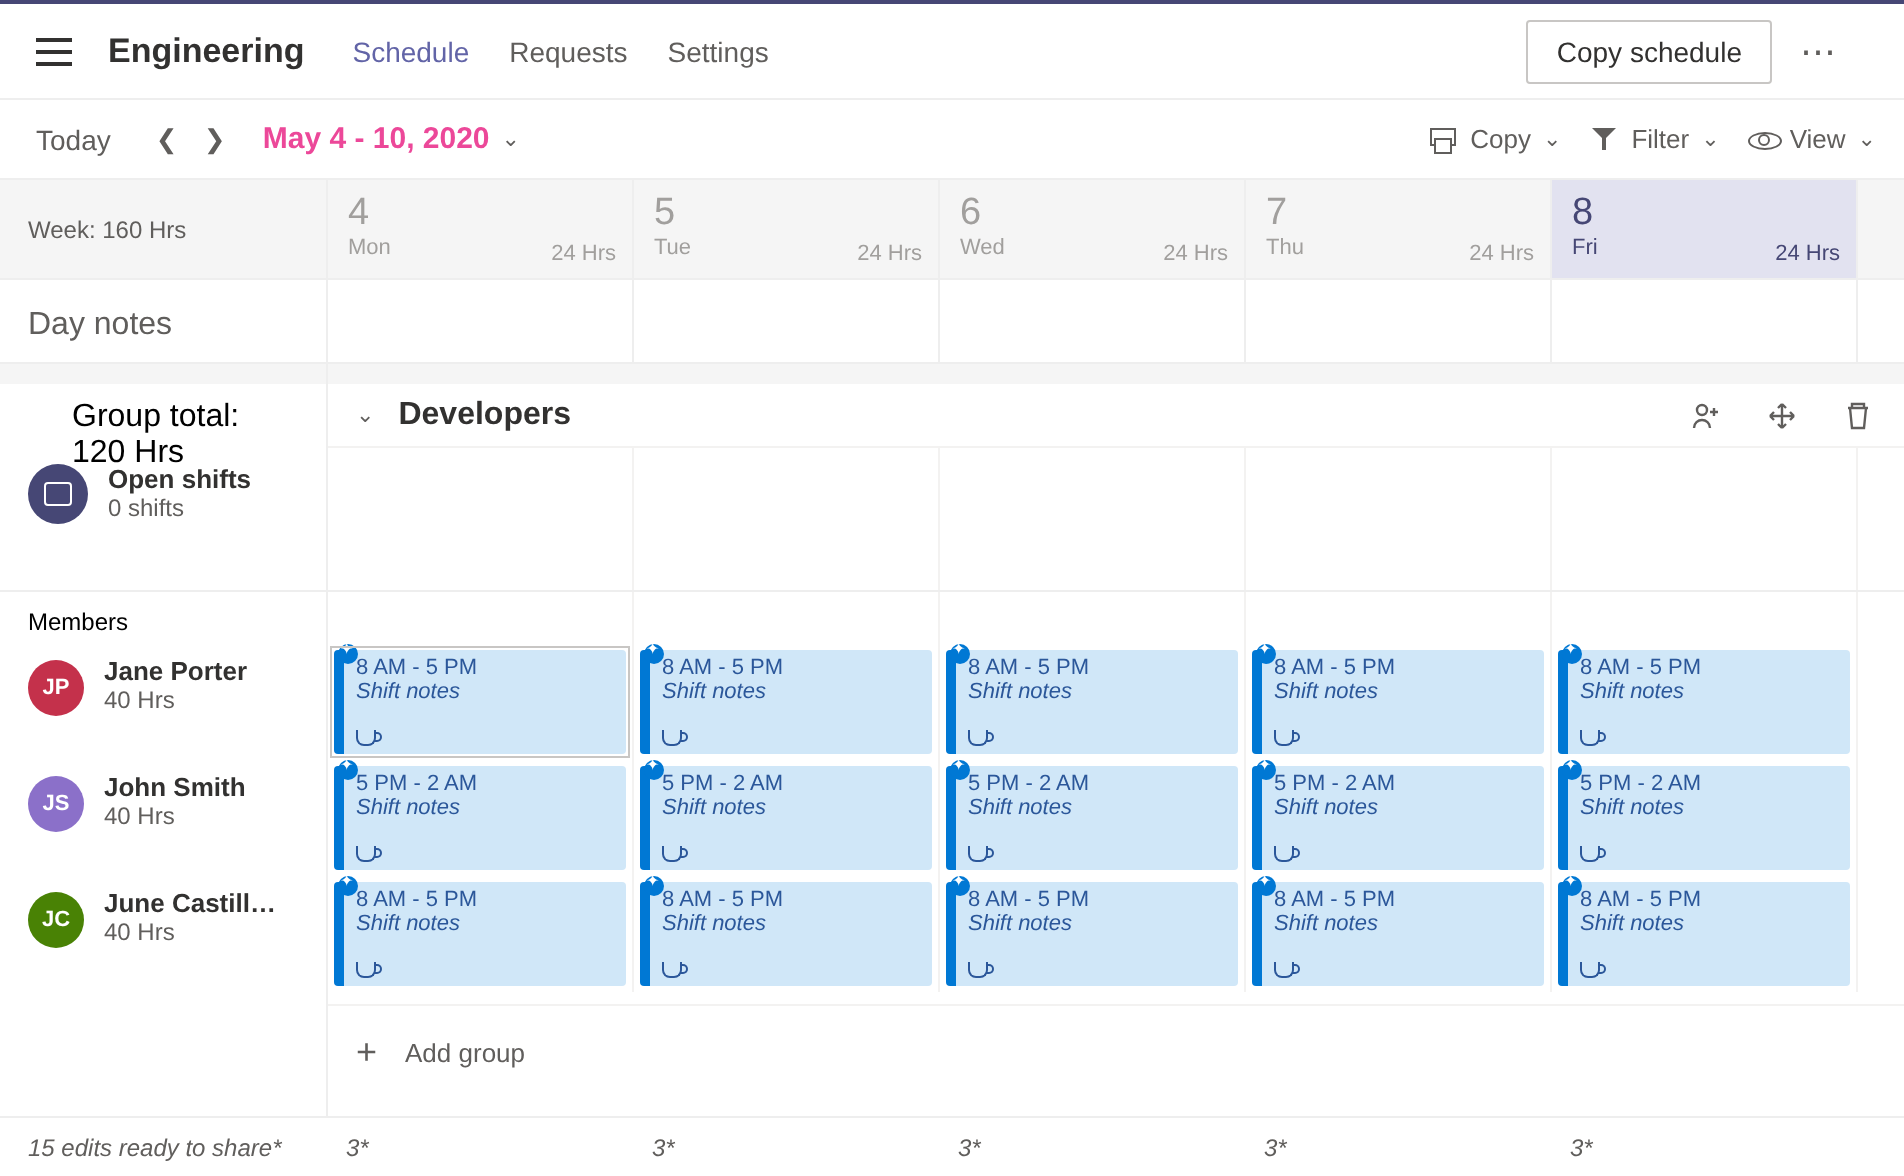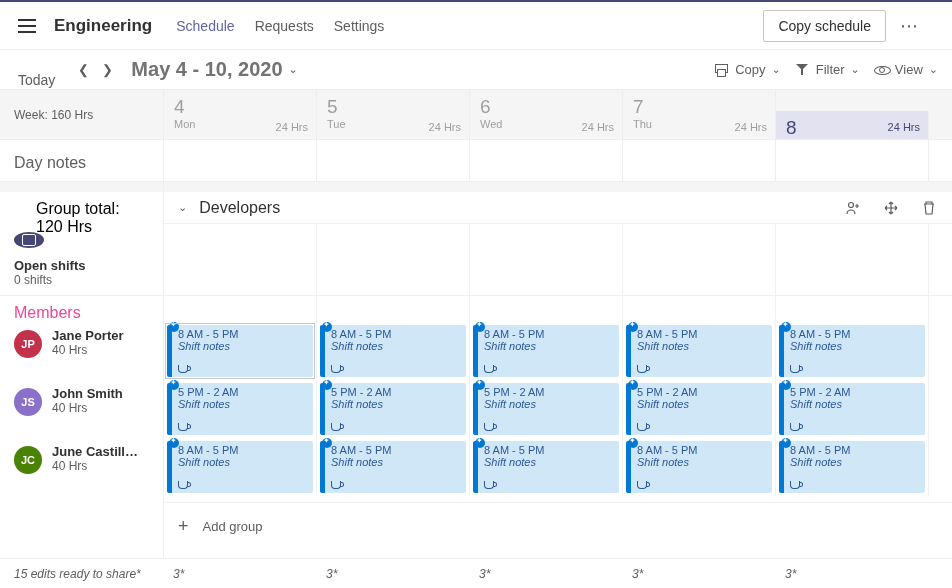--- a/index.html
+++ b/index.html
@@ -15,23 +15,23 @@
   .tab { font-size: 14px; color: #605e5c; cursor: pointer; }
   .tab.active { color: #6264a7; }
   .topbar .spacer { flex: 1; }
   .btn { height: 32px; padding: 0 14px; border-radius: 2px; font-size: 14px; display: flex; align-items: center; cursor: pointer; }
   .btn-outline { border: 1px solid #c8c6c4; background: #fff; margin-right: 10px; }
   .btn-primary { background: #6264a7; color: #fff; font-weight: 600; margin-right: 12px; }
   .dots { font-size: 18px; color: #605e5c; letter-spacing: 2px; cursor: pointer; padding: 0 4px;}
 
   
   .toolbar { display: flex; align-items: center; height: 40px; padding: 0 14px 0 18px; border-bottom: 1px solid #eee; color: #605e5c; }
-  .today { font-size: 14px; margin-right: 16px; cursor: pointer; margin-top: 21px; }
+  .today { font-size: 14px; margin-right: 16px; cursor: pointer; }
   .nav-arrow { width: 24px; text-align: center; font-size: 13px; cursor: pointer; color: #605e5c; }
-  .daterange { font-size: 20px; font-weight: 700; color: #737373; margin-left: 12px; margin-right: 6px; }
+  .daterange { font-size: 15px; font-weight: 700; color: #ec4899; margin-left: 12px; margin-right: 6px; }
   .chev { font-size: 11px; color: #605e5c; cursor: pointer; }
   .toolbar .spacer { flex: 1; }
   .viewmode { font-size: 13px; color: #605e5c; margin: 0 8px; cursor: pointer; padding-bottom: 4px; }
   .viewmode.active { color: #6264a7; border-bottom: 2px solid #6264a7; }
   .tool { display: flex; align-items: center; gap: 6px; margin-left: 14px; font-size: 13px; color: #605e5c; cursor: pointer; }
   .tool-icon { width: 15px; height: 15px; position: relative; }
   .icon-printer::before { content: ""; position: absolute; inset: 2px 1px 4px 1px; border: 1.2px solid #605e5c; }
   .icon-printer::after { content: ""; position: absolute; left: 3px; right: 3px; top: 7px; bottom: 0; border: 1.2px solid #605e5c; background:#fff;}
   .icon-filter::before { content: ""; position: absolute; left:1px; top:2px; width:0; height:0; border-left:6px solid transparent; border-right:6px solid transparent; border-top:6px solid #605e5c; }
   .icon-filter::after { content:""; position:absolute; left:6px; top:7px; width:2px; height:6px; background:#605e5c;}
@@ -40,24 +40,24 @@
 
   
   .grid { flex: 1; display: flex; overflow: hidden; }
   .leftcol { width: 164px; border-right: 1px solid #eee; display: flex; flex-direction: column; }
   .rightcol { flex: 1; display: flex; flex-direction: column; overflow: hidden; }
 
   .l-weekcell { height: 50px; background: #f5f5f5; border-bottom: 1px solid #eee; padding: 18px 14px 0 14px; font-size: 12px; color: #605e5c; }
   .l-daynotes { height: 42px; background: #fff; border-bottom: 1px solid #eee; padding: 14px 14px 0 14px; font-size: 16px; color: #605e5c; }
   .l-gap { height: 10px; background: #f5f5f5; }
   .l-grouphdr { height: 32px; padding: 8px 14px 0 14px; font-size: 16px; color: #000000; margin-left: 22px; }
-  .l-openshifts { height: 72px; padding: 8px 14px; display: flex; align-items: flex-start; gap: 10px; border-bottom: 1px solid #eee; flex-direction: column;}
+  .l-openshifts { height: 72px; padding: 8px 14px; display: flex; align-items: flex-start; gap: 10px; border-bottom: 1px solid #eee;}
   .open-icon { width: 30px; height: 30px; border-radius: 50%; background: #464775; display:flex; align-items:center; justify-content:center;}
   .open-icon::before { content:""; width:12px; height:10px; border:1.5px solid #fff; border-radius:2px; display:block;}
-  .l-members-hdr { height: 26px; padding: 8px 14px 0 14px; font-size: 16px; color: #ec4899; }
+  .l-members-hdr { height: 26px; padding: 8px 14px 0 14px; font-size: 12px; color: #000000; }
   .l-member { height: 58px; padding: 6px 14px; display:flex; align-items:flex-start; gap:10px;}
   .avatar { width: 28px; height: 28px; border-radius: 50%; color: #fff; font-size: 11px; font-weight:600; display:flex; align-items:center; justify-content:center; margin-top:2px;}
   .m-name { font-size: 13px; font-weight: 600; color: #323130; white-space: nowrap; overflow: hidden; text-overflow: ellipsis; max-width: 100px;}
   .m-hours { font-size: 12px; color: #605e5c; }
 
   
   .dayheader { height: 50px; display: flex; background: #f5f5f5; border-bottom: 1px solid #eee; }
   .daycol { flex: 0 0 153px; border-right: 1px solid #eee; padding: 6px 10px; position: relative; }
   .daycol.last { flex: 0 0 24px; }
   .daynum { font-size: 19px; color: #a19f9d; font-weight: 400; }
@@ -66,21 +66,21 @@
   .daycol.today { background: #e2e2f0; }
   .daycol.today .daynum { color: #464775; font-weight: 400; }
   .daycol.today .dayname,.daycol.today .dayhrs { color: #464775; }
 
   .daynotesrow { height: 42px; display: flex; border-bottom: 1px solid #eee; }
   .daynotesrow .daycol { background: #fff; }
   .gaprow { height: 10px; background: #f5f5f5; }
 
   .grouphdr-row { height: 32px; display: flex; align-items: center; padding: 0 14px; border-bottom: 1px solid #f3f2f1; }
   .grouphdr-row .chev-down { font-size: 11px; color: #605e5c; margin-right: 12px; cursor:pointer;}
-  .groupname { font-size: 16px; font-weight: 400; }
+  .groupname { font-size: 16px; font-weight: 700; }
   .grouphdr-row .spacer { flex: 1; }
   .grp-icon { width: 18px; height: 18px; margin-left: 20px; cursor: pointer; color:#605e5c; display:flex; align-items:center; justify-content:center; font-size:14px;}
 
   .shiftrow { display: flex; }
   .shiftrow.open { height: 72px; border-bottom: 1px solid #eee;}
   .shiftrow.member { height: 58px; }
   .shiftrow.members-hdr-spacer { height: 26px; }
   .shiftcell { flex: 0 0 153px; border-right: 1px solid #f3f2f1; padding: 3px; position:relative;}
   .shiftcell.last { flex: 0 0 24px; }
 

